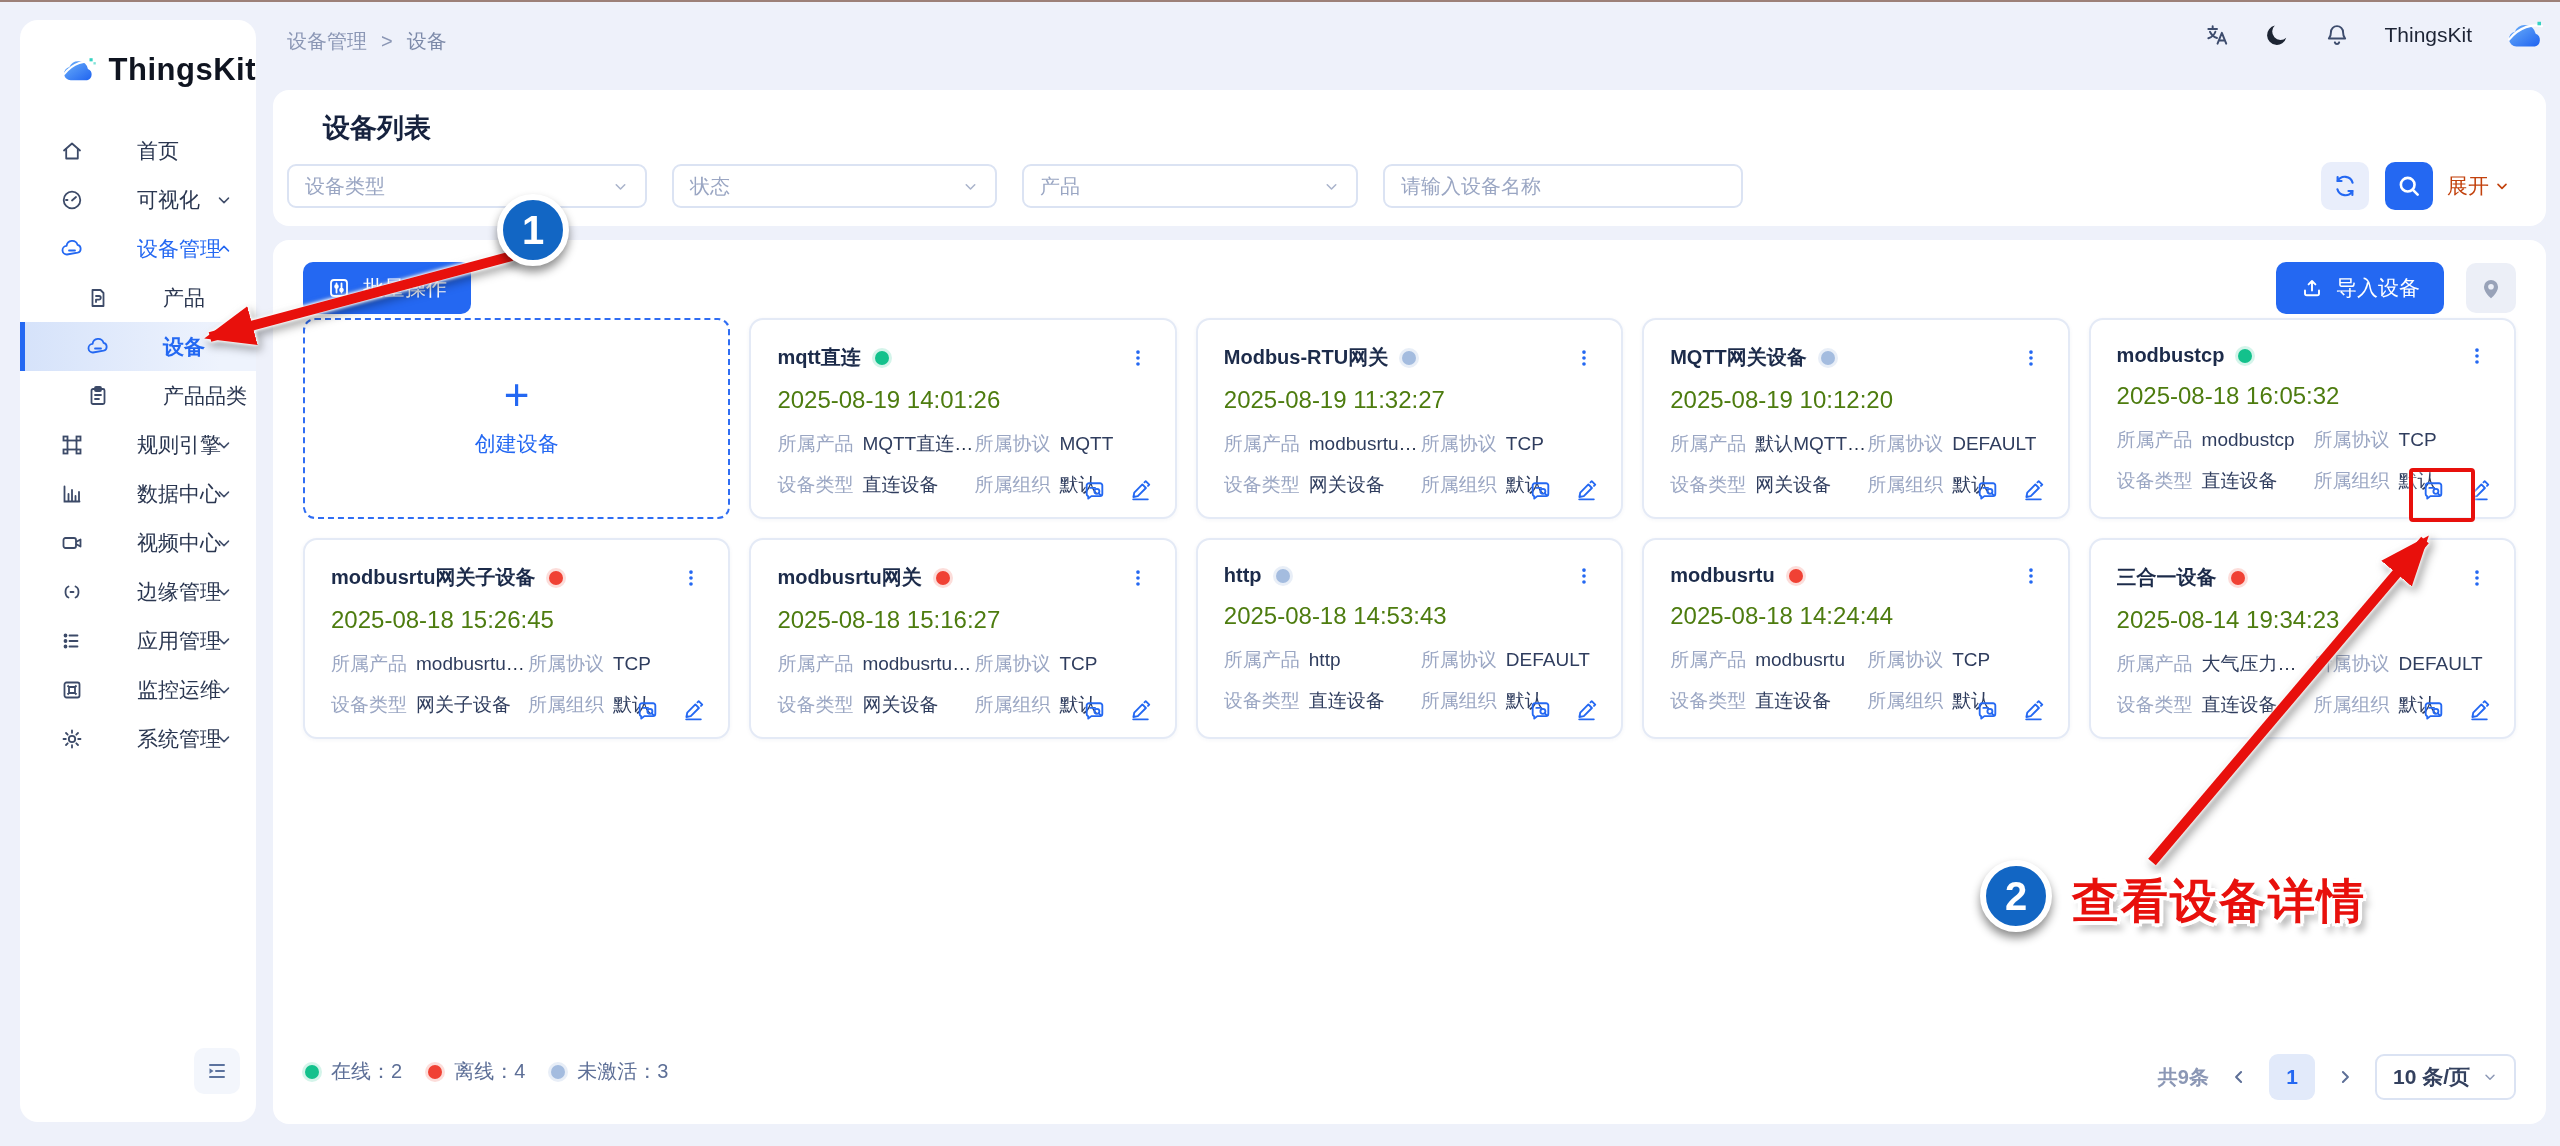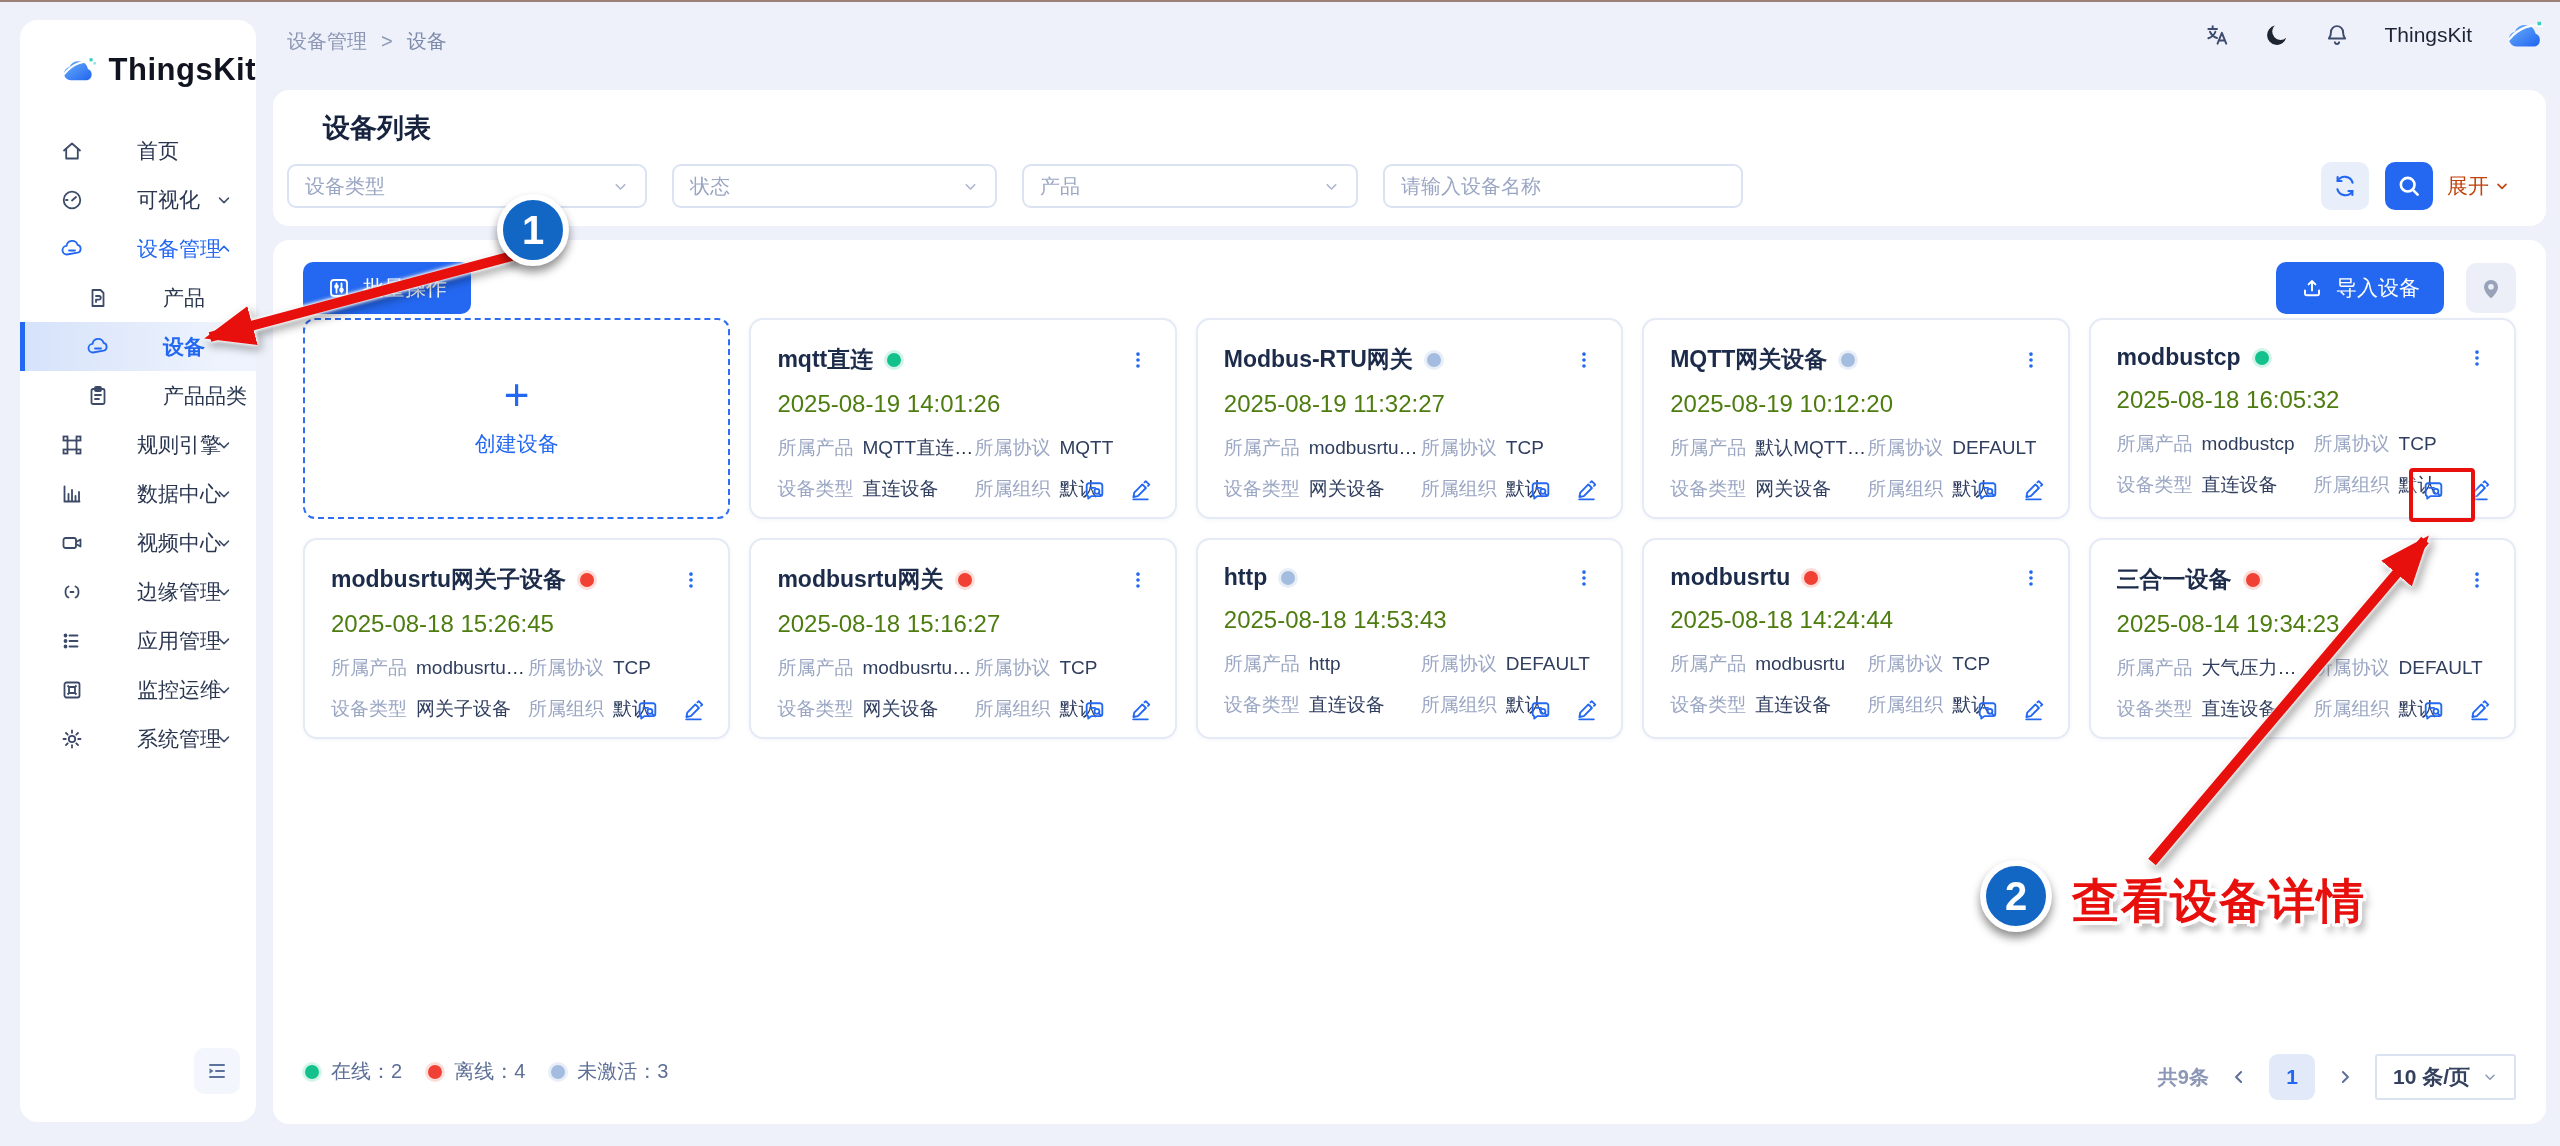--- a/index.html
+++ b/index.html
@@ -60,21 +60,21 @@
     font-family:inherit; }
   .toolbar-right { display:flex; align-items:center; gap:22px; }
   .btn-map { width:50px; height:50px; border-radius:10px; background:#eceff7; color:#98a2b8;
     display:flex; align-items:center; justify-content:center; cursor:pointer; border:none; }
 
   .grid { position:absolute; left:30px; top:78px; width:2213px; display:grid;
     grid-template-columns:repeat(5,1fr); gap:19px; }
   .dcard { height:201px; background:#fff; border:2px solid #e4eaf6; border-radius:14px;
     position:relative; padding:24px 26px; box-shadow:0 1px 4px rgba(30,60,120,.05); }
   .dcard .head { display:flex; align-items:center; }
-  .dname { font-size:23px; font-weight:700; color:#1c2b4a; white-space:nowrap; overflow:hidden; text-overflow:ellipsis; max-width:300px; }
+  .dname { font-size:20px; font-weight:700; color:#1c2b4a; white-space:nowrap; overflow:hidden; text-overflow:ellipsis; max-width:300px; }
   .dot { width:14px; height:14px; border-radius:50%; margin-left:14px; flex:0 0 14px; }
   .dot-online { background:#13c18c; box-shadow:0 0 0 3px rgba(19,193,140,.18); }
   .dot-offline { background:#f04134; box-shadow:0 0 0 3px rgba(240,65,52,.18); }
   .dot-inactive { background:#a4bcdf; box-shadow:0 0 0 3px rgba(164,188,223,.25); }
   .kebab { margin-left:auto; color:#2468f2; width:22px; height:22px; cursor:pointer; }
   .dtime { margin-top:15px; color:#4d7c0f; font-size:24px; }
   .dinfo { margin-top:17px; display:grid; grid-template-columns:1.13fr 1fr; row-gap:15px; font-size:19px; }
   .dinfo .lbl { color:#9aa6c3; margin-right:9px; }
   .dinfo .val { color:#2f3d5e; }
   .dinfo .cell { white-space:nowrap; overflow:hidden; text-overflow:ellipsis; }
@@ -88,21 +88,21 @@
 
   .legend { position:absolute; left:32px; top:818px; display:flex; gap:26px; align-items:flex-end;
     font-size:20px; color:#5d6f97; }
   .legend .li { display:flex; align-items:center; gap:12px; }
   .pagination { position:absolute; right:30px; top:814px; display:flex; align-items:center; gap:20px;
     font-size:20px; color:#6b7a9c;font-weight:bold; }
   .pg-total { color:#8b97b5; }
   .pg-arrow { width:20px; height:20px; color:#5d6f97; cursor:pointer; }
   .pg-page { width:46px; height:46px; background:#e2eafa; color:#2468f2; border-radius:9px;
     display:flex; align-items:center; justify-content:center; font-size:21px; cursor:pointer; }
-  .pg-size { height:46px; border:2px solid #dbe3f3; border-radius:3px; padding:0 16px;
+  .pg-size { height:46px; border:2px solid #dbe3f3; border-radius:9px; padding:0 16px;
     display:flex; align-items:center; gap:12px; color:#33405e; font-size:21px; cursor:pointer;justify-content:space-between; }
   .pg-size .chev { width:16px; height:16px; color:#8b97b5; }
 
   
   .annot { position:absolute; inset:0; z-index:40; pointer-events:none; }
   .arrow-svg { position:absolute; left:0; top:0;
     filter:drop-shadow(0 0 2px #fff) drop-shadow(0 0 1px #fff) drop-shadow(3px 4px 4px rgba(0,0,0,.35)); }
   .step-circle { position:absolute; width:72px; height:72px; border-radius:50%;
     background:#1266c4; border:6px solid #fff; box-shadow:0 6px 10px rgba(0,0,0,.45);
     color:#fff; font-size:40px; font-weight:700; display:flex; align-items:center; justify-content:center; }

